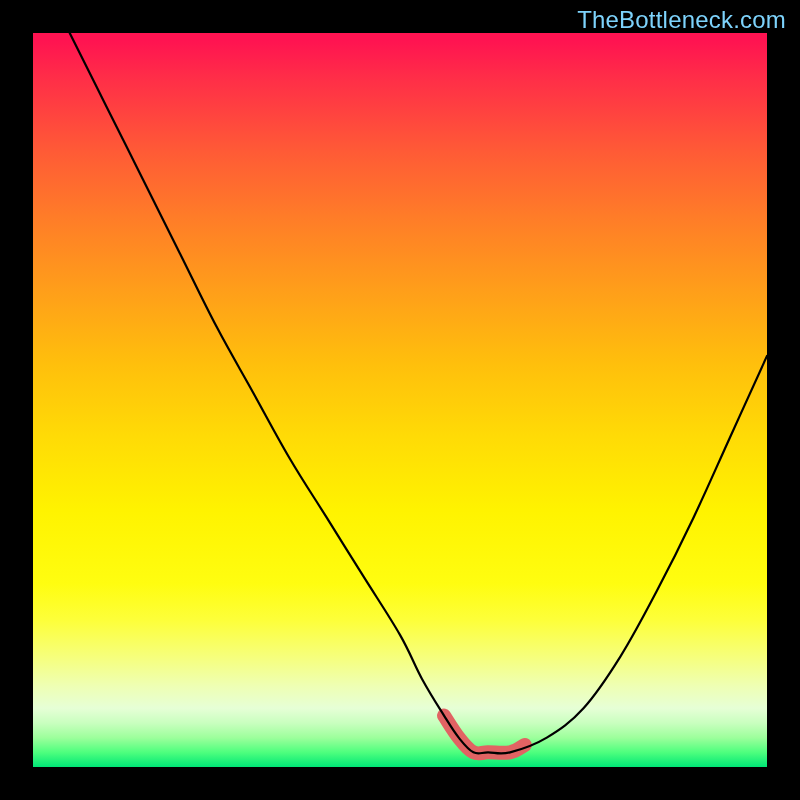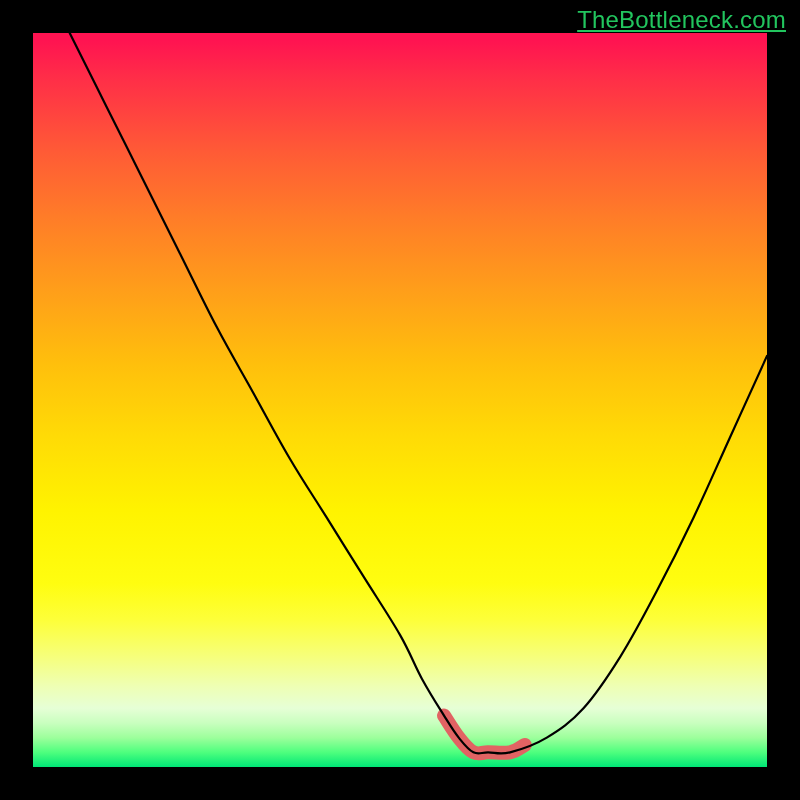--- a/index.html
+++ b/index.html
@@ -47,27 +47,26 @@
       #c9ffbf 94%,
       #9dff9c 96%,
       #4eff7e 98%,
       #00e676 100%
     );
   }
   .watermark {
     position: absolute;
     top: 6px;
     right: 14px;
-    color: #22c55e;
+    color: #7dd3fc;
     font-size: 24px;
     font-weight: 400;
     letter-spacing: 0.2px;
     z-index: 5;
     user-select: none;
-    text-decoration: underline;
   }
   svg.curve {
     position: absolute;
     left: 0; top: 0;
     width: 734px;
     height: 734px;
     z-index: 3;
   }
   svg.highlight {
     position: absolute;

